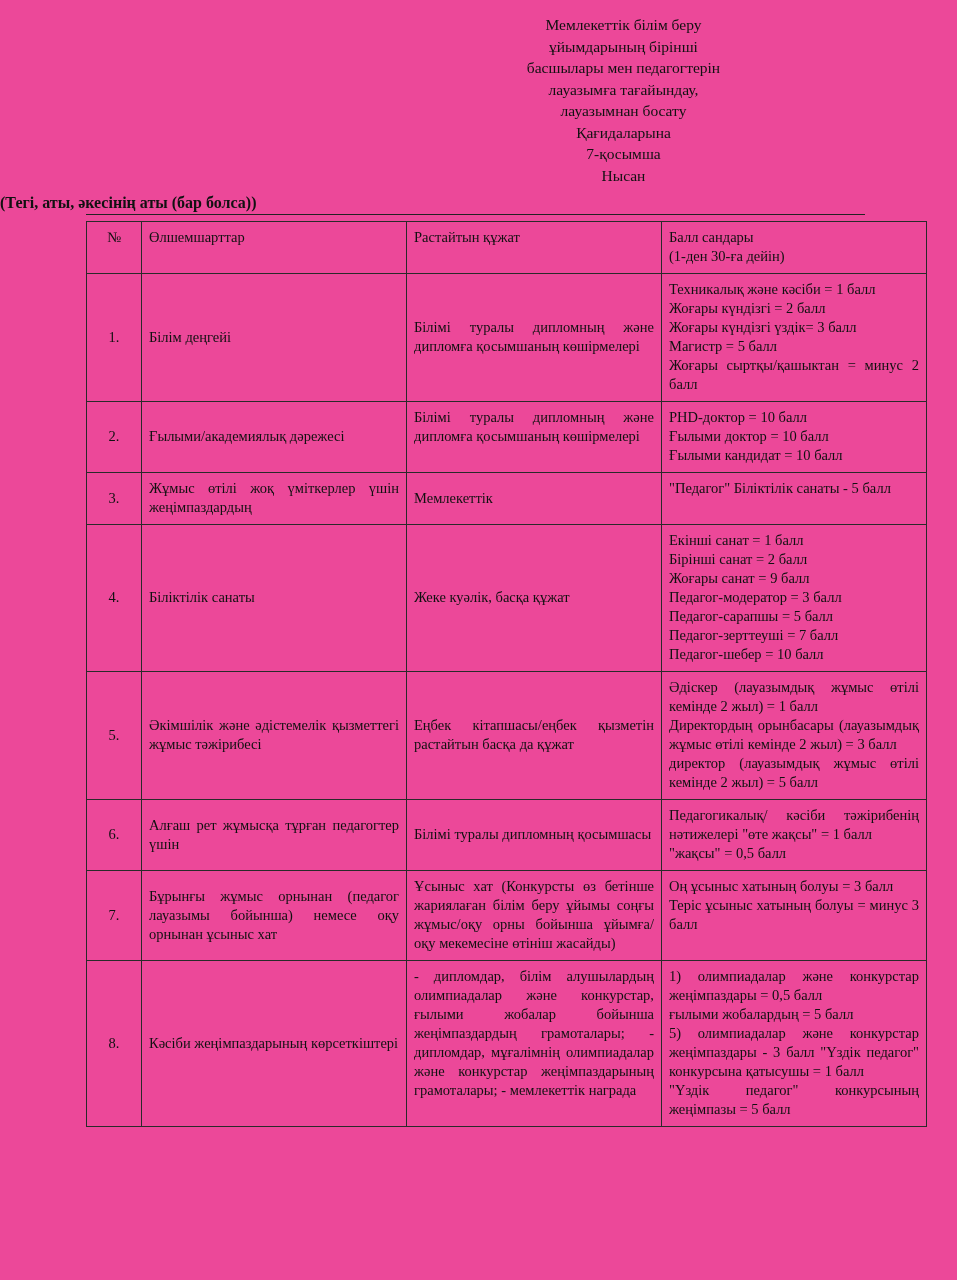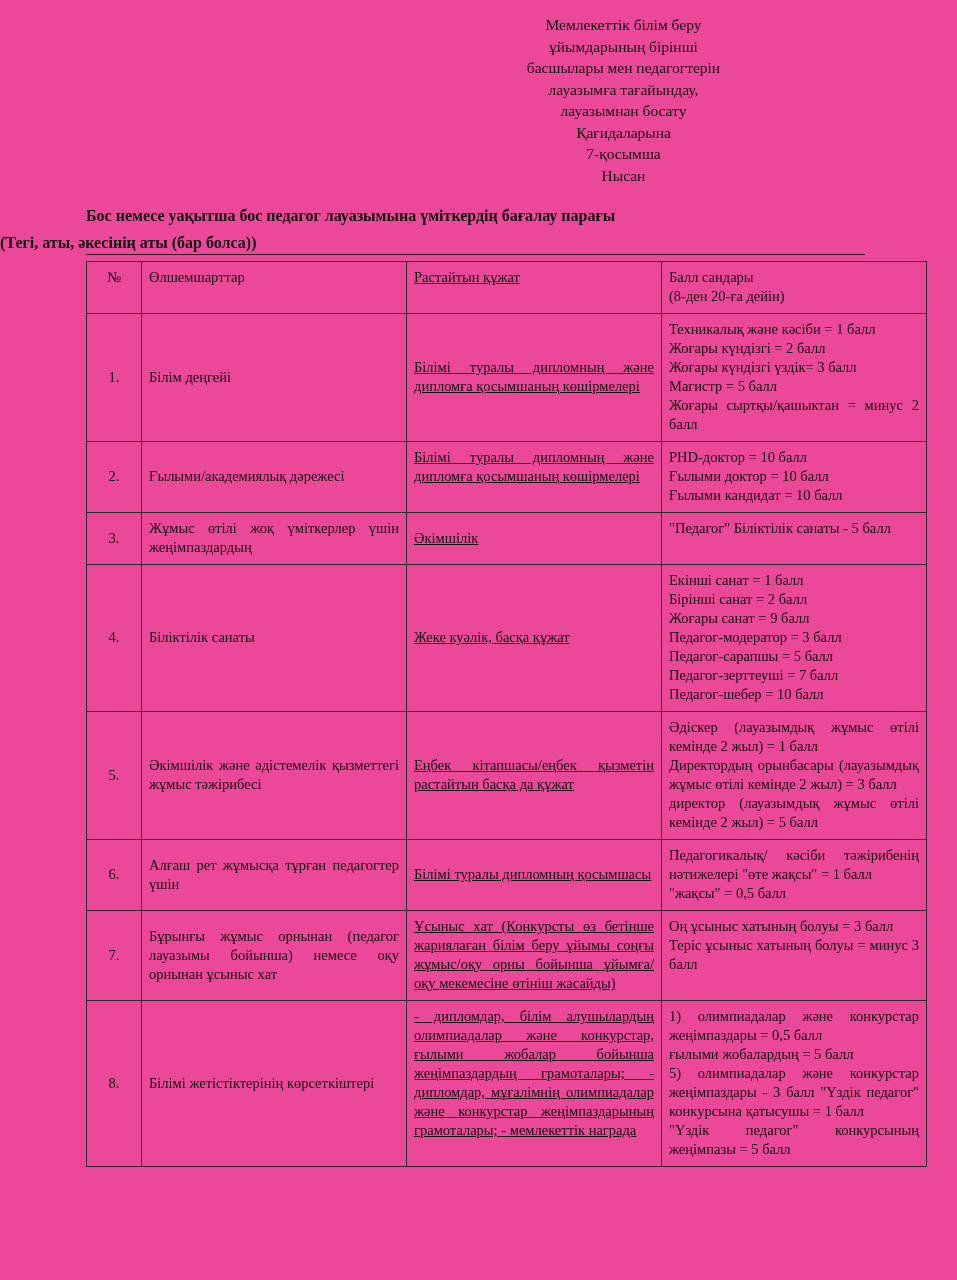--- a/index.html
+++ b/index.html
@@ -82,21 +82,20 @@
   }
   td.col-crit {
     width: 250px;
     text-align: justify;
     text-justify: inter-word;
   }
   td.col-doc {
     width: 240px;
     text-align: justify;
     text-justify: inter-word;
-    text-decoration: underline;
   }
   td.col-score {
     width: 250px;
     text-align: justify;
     text-justify: inter-word;
   }
   .cell-line {
     display: block;
   }
   .head-row td {
@@ -118,34 +117,33 @@
       <div class="header-line">ұйымдарының бірінші</div>
       <div class="header-line">басшылары мен педагогтерін</div>
       <div class="header-line">лауазымға тағайындау,</div>
       <div class="header-line">лауазымнан босату</div>
       <div class="header-line">Қағидаларына</div>
       <div class="header-line">7-қосымша</div>
       <div class="header-line">Нысан</div>
     </div>
   </div>
 
-  <div class="doc-title">Бос немесе уақытша бос педагог лауазымына үміткердің бағалау парағы</div>
 
   <div class="subtitle-row">(Тегі, аты, әкесінің аты (бар болса))</div>
   <div class="subtitle-underline"></div>
 
   <table class="eval">
     <tbody>
       <tr class="head-row">
         <td class="col-num">№</td>
         <td class="col-crit">Өлшемшарттар</td>
         <td class="col-doc">Растайтын құжат</td>
         <td class="col-score">
           <span class="cell-line">Балл сандары</span>
-          <span class="cell-line">(8-ден 20-ға дейін)</span>
+          <span class="cell-line">(1-ден 30-ға дейін)</span>
         </td>
       </tr>
 
       <tr>
         <td class="col-num mid">1.</td>
         <td class="col-crit mid">Білім деңгейі</td>
         <td class="col-doc mid">Білімі туралы дипломның және дипломға қосымшаның көшірмелері</td>
         <td class="col-score">
           <span class="cell-line just">Техникалық және кәсіби = 1 балл</span>
           <span class="cell-line just">Жоғары күндізгі = 2 балл</span>
@@ -162,21 +160,21 @@
         <td class="col-score">
           <span class="cell-line">PHD-доктор = 10 балл</span>
           <span class="cell-line">Ғылыми доктор = 10 балл</span>
           <span class="cell-line">Ғылыми кандидат = 10 балл</span>
         </td>
       </tr>
 
       <tr>
         <td class="col-num mid">3.</td>
         <td class="col-crit mid">Жұмыс өтілі жоқ үміткерлер үшін жеңімпаздардың</td>
-        <td class="col-doc mid">Әкімшілік</td>
+        <td class="col-doc mid">Мемлекеттік</td>
         <td class="col-score">
           <span class="cell-line just">"Педагог" Біліктілік санаты - 5 балл</span>
         </td>
       </tr>
 
       <tr>
         <td class="col-num mid">4.</td>
         <td class="col-crit mid">Біліктілік санаты</td>
         <td class="col-doc mid">Жеке куәлік, басқа құжат</td>
         <td class="col-score">
@@ -216,21 +214,21 @@
         <td class="col-crit mid">Бұрынғы жұмыс орнынан (педагог лауазымы бойынша) немесе оқу орнынан ұсыныс хат</td>
         <td class="col-doc">Ұсыныс хат (Конкурсты өз бетінше жариялаған білім беру ұйымы соңғы жұмыс/оқу орны бойынша ұйымға/оқу мекемесіне өтініш жасайды)</td>
         <td class="col-score">
           <span class="cell-line just">Оң ұсыныс хатының болуы = 3 балл</span>
           <span class="cell-line just">Теріс ұсыныс хатының болуы = минус 3 балл</span>
         </td>
       </tr>
 
       <tr>
         <td class="col-num mid">8.</td>
-        <td class="col-crit mid">Білімі жетістіктерінің көрсеткіштері</td>
+        <td class="col-crit mid">Кәсіби жеңімпаздарының көрсеткіштері</td>
         <td class="col-doc">- дипломдар, білім алушылардың олимпиадалар және конкурстар, ғылыми жобалар бойынша жеңімпаздардың грамоталары; - дипломдар, мұғалімнің олимпиадалар және конкурстар жеңімпаздарының грамоталары; - мемлекеттік наградa</td>
         <td class="col-score">
           <span class="cell-line just">1) олимпиадалар және конкурстар жеңімпаздары = 0,5 балл</span>
           <span class="cell-line just">ғылыми жобалардың = 5 балл</span>
           <span class="cell-line just">5) олимпиадалар және конкурстар жеңімпаздары - 3 балл "Үздік педагог" конкурсына қатысушы = 1 балл</span>
           <span class="cell-line just">"Үздік педагог" конкурсының жеңімпазы = 5 балл</span>
         </td>
       </tr>
     </tbody>
   </table>

